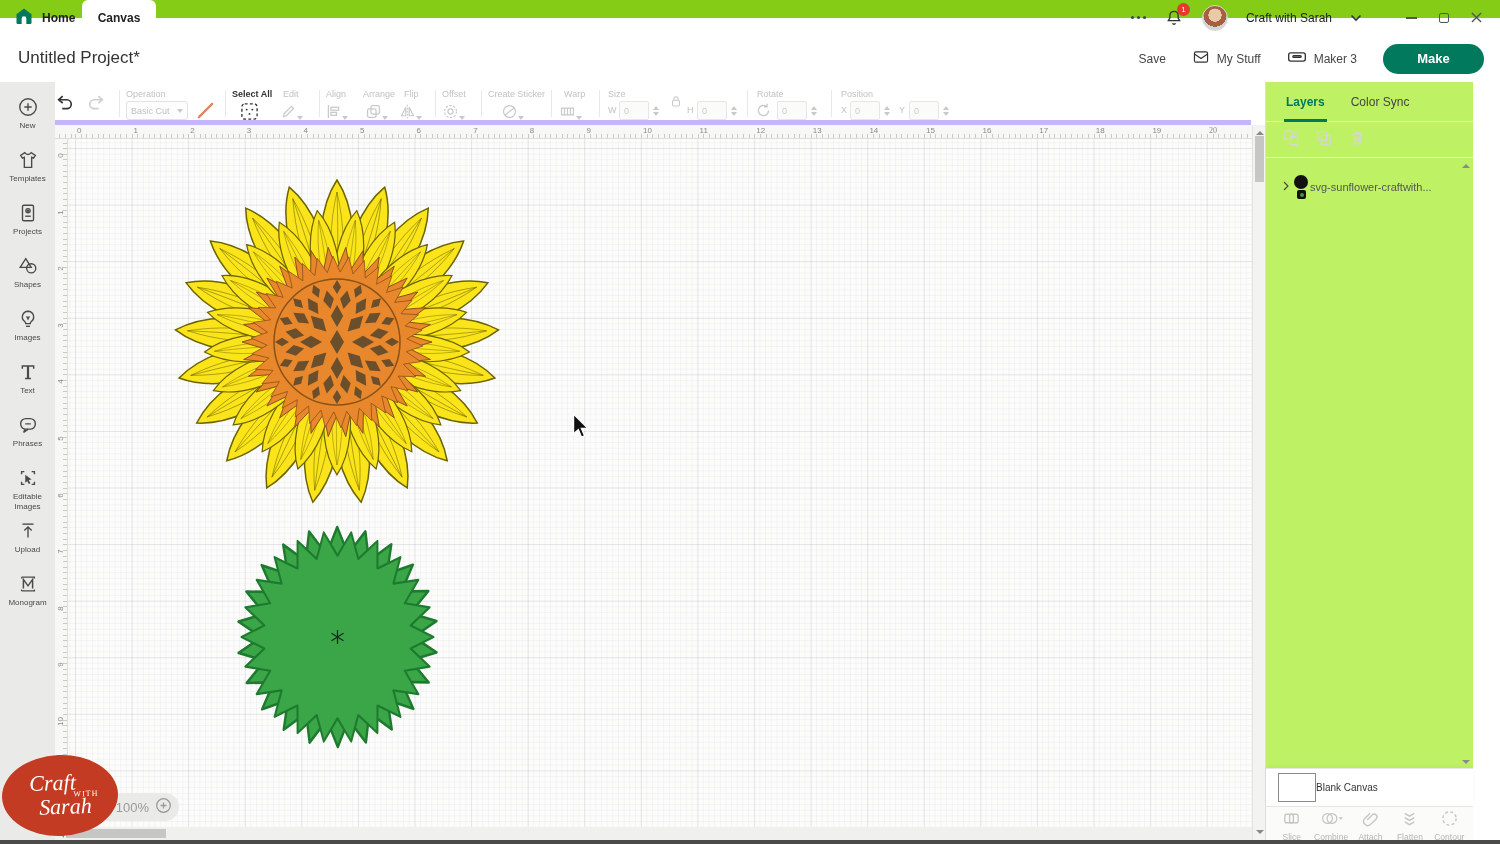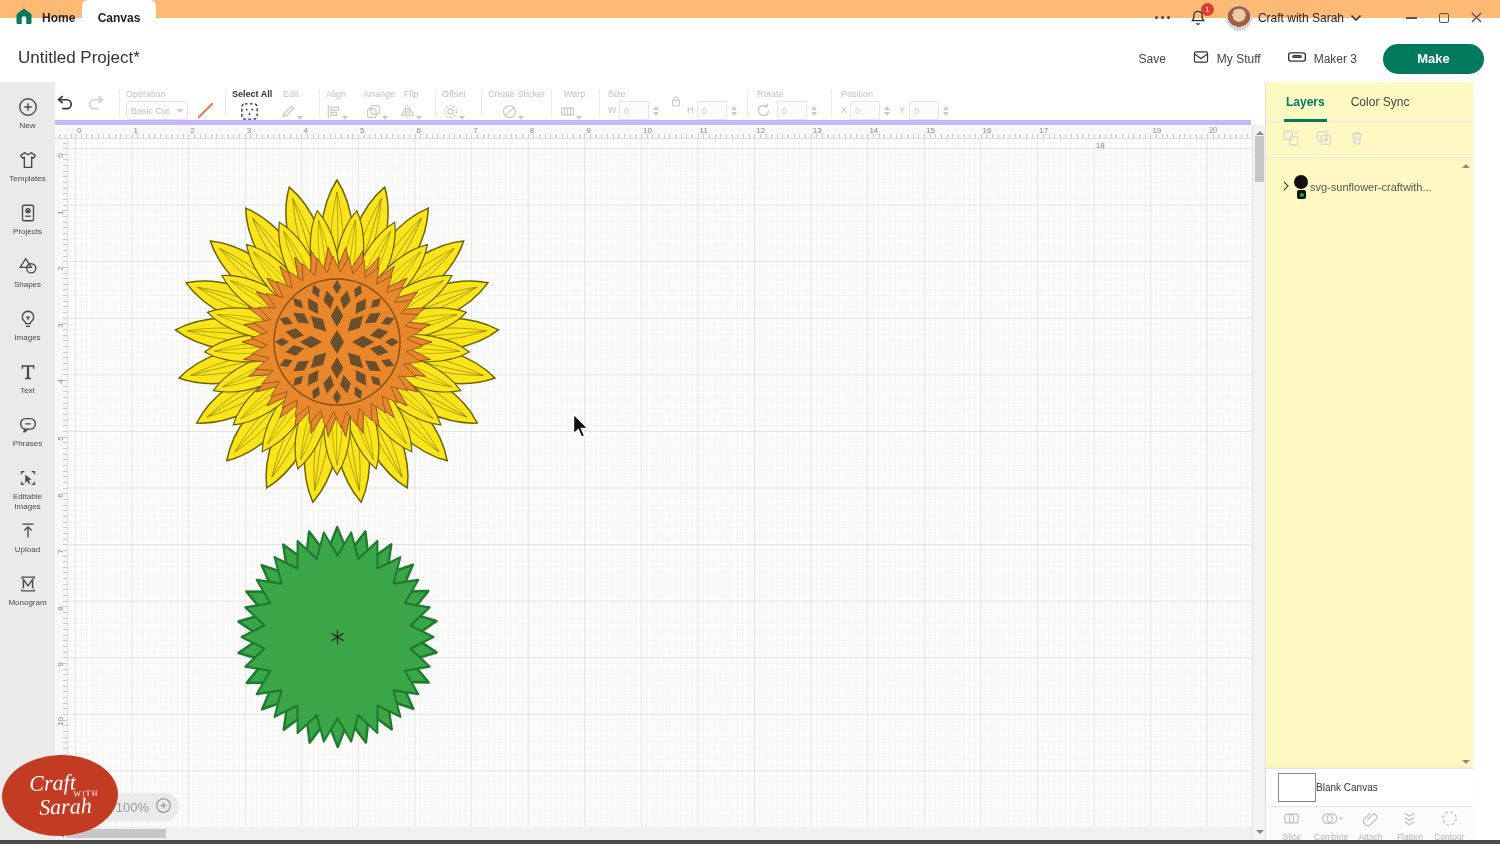--- a/index.html
+++ b/index.html
@@ -2,39 +2,39 @@
 <html><head>
 <meta charset="utf-8">
 <style>
   * { margin:0; padding:0; box-sizing:border-box; }
   html,body { width:1500px; height:844px; }
   body { position:relative; overflow:hidden; background:#fff;
          font-family:"Liberation Sans",sans-serif; color:#333; }
 
   
   .titlebar { position:absolute; left:0; top:0; width:1500px; height:18px;
-              background:#fdba74; }
+              background:#84cc16; }
   .home-btn { position:absolute; left:14px; top:0; height:35px; display:flex;
               align-items:center; gap:8px; font-size:12px; font-weight:bold; color:#222; }
   .canvas-tab { position:absolute; left:82px; top:0; width:74px; height:35px;
                 background:#fff; border-radius:6px 6px 0 0; display:flex;
                 align-items:center; justify-content:center; font-size:12px;
                 font-weight:bold; color:#222; }
   .tb-right { position:absolute; right:0; top:0; height:35px; display:flex;
               align-items:center; gap:18px; padding-right:12px; }
   .dots-menu { display:flex; gap:3px; }
   .dots-menu i { width:3px; height:3px; border-radius:50%; background:#444; }
   .bell-wrap { position:relative; width:20px; height:20px; }
   .badge { position:absolute; top:-5px; right:-6px; min-width:13px; height:13px;
            border-radius:7px; background:#e23b2e; color:#fff; font-size:8px;
            display:flex; align-items:center; justify-content:center; padding:0 2px; }
   .avatar { width:26px; height:26px; border-radius:50%;
             background:radial-gradient(circle at 50% 38%, #e8c9a8 0 34%, #a65f3f 35% 60%, #cfd8d4 61%); 
             border:1px solid #d8d8d6; }
-  .acct { display:flex; align-items:center; gap:6px; font-size:12px; color:#222; }
+  .acct { display:flex; align-items:center; gap:18px; font-size:12px; color:#222; }
   .win-btns { display:flex; gap:22px; margin-left:26px; padding-right:6px; align-items:center; }
   .win-min { width:11px; height:2px; background:#555; }
   .win-max { width:10px; height:10px; border:1.5px solid #555; border-radius:2px; }
 
   
   .header { position:absolute; left:0; top:35px; width:1500px; height:47px; background:#fff; }
   .proj-title { position:absolute; left:18px; top:13px; font-size:17px; font-weight:500; color:#333; }
   .hdr-right { position:absolute; right:16px; top:0; height:47px; display:flex;
                align-items:center; gap:26px; }
   .hdr-link { display:flex; align-items:center; gap:7px; font-size:12px; color:#444; }
@@ -111,21 +111,21 @@
   .arr { position:absolute; width:0; height:0; border:4px solid transparent; }
   .arr.up   { border-bottom-color:#8a8a88; left:3px; top:2px; }
   .arr.down { border-top-color:#8a8a88; left:3px; bottom:2px; }
   .h-scroll { position:absolute; left:0; bottom:0; width:1197px; height:13px;
               background:#f0f0ee; z-index:5; }
   .h-thumb { position:absolute; left:11px; top:2px; width:100px; height:9px; background:#c6c6c4; }
   .arr.left { border-right-color:#8a8a88; left:1px; top:3px; }
 
   
   .right-panel { position:absolute; left:1265px; top:82px; width:208px; height:758px;
-                 background:#fef9c3; border-left:1px solid #dededc; z-index:6; }
+                 background:#bef264; border-left:1px solid #dededc; z-index:6; }
   .rp-tabs { position:absolute; left:0; top:0; width:100%; height:40px;
              border-bottom:1px solid #e8e8e6; display:flex; align-items:center;
              gap:26px; padding-left:20px; }
   .rp-tab { font-size:12px; color:#444; position:relative; height:40px;
             display:flex; align-items:center; }
   .rp-tab.active { color:#00795c; font-weight:bold; }
   .rp-tab.active::after { content:""; position:absolute; left:-2px; right:-2px; bottom:0;
             height:3px; background:#00795c; }
   .rp-icons { position:absolute; left:0; top:40px; width:100%; height:36px;
               border-bottom:1px solid #ececea; display:flex; align-items:center;
@@ -510,21 +510,21 @@
       <span class="hr-num" style="left: 474.8px;">8</span>
       <span class="hr-num" style="left: 531.4px;">9</span>
       <span class="hr-num" style="left: 588px;">10</span>
       <span class="hr-num" style="left: 644.6px;">11</span>
       <span class="hr-num" style="left: 701.2px;">12</span>
       <span class="hr-num" style="left: 757.8px;">13</span>
       <span class="hr-num" style="left: 814.4px;">14</span>
       <span class="hr-num" style="left: 871px;">15</span>
       <span class="hr-num" style="left: 927.6px;">16</span>
       <span class="hr-num" style="left: 984.2px;">17</span>
-      <span class="hr-num" style="left: 1040.8px; margin-top: 15px;">18</span>
+      <span class="hr-num" style="left: 1040.8px;">18</span>
       <span class="hr-num" style="left: 1097.4px;">19</span>
       <span class="hr-num" style="left: 1154px; font-family: Liberation Serif, serif;">20</span>
     </div>
   <div class="v-ruler">
       <span class="vr-num" style="top: 12px;">0</span>
       <span class="vr-num" style="top: 68.6px;">1</span>
       <span class="vr-num" style="top: 125.2px;">2</span>
       <span class="vr-num" style="top: 181.8px;">3</span>
       <span class="vr-num" style="top: 238.4px;">4</span>
       <span class="vr-num" style="top: 295px;">5</span>

